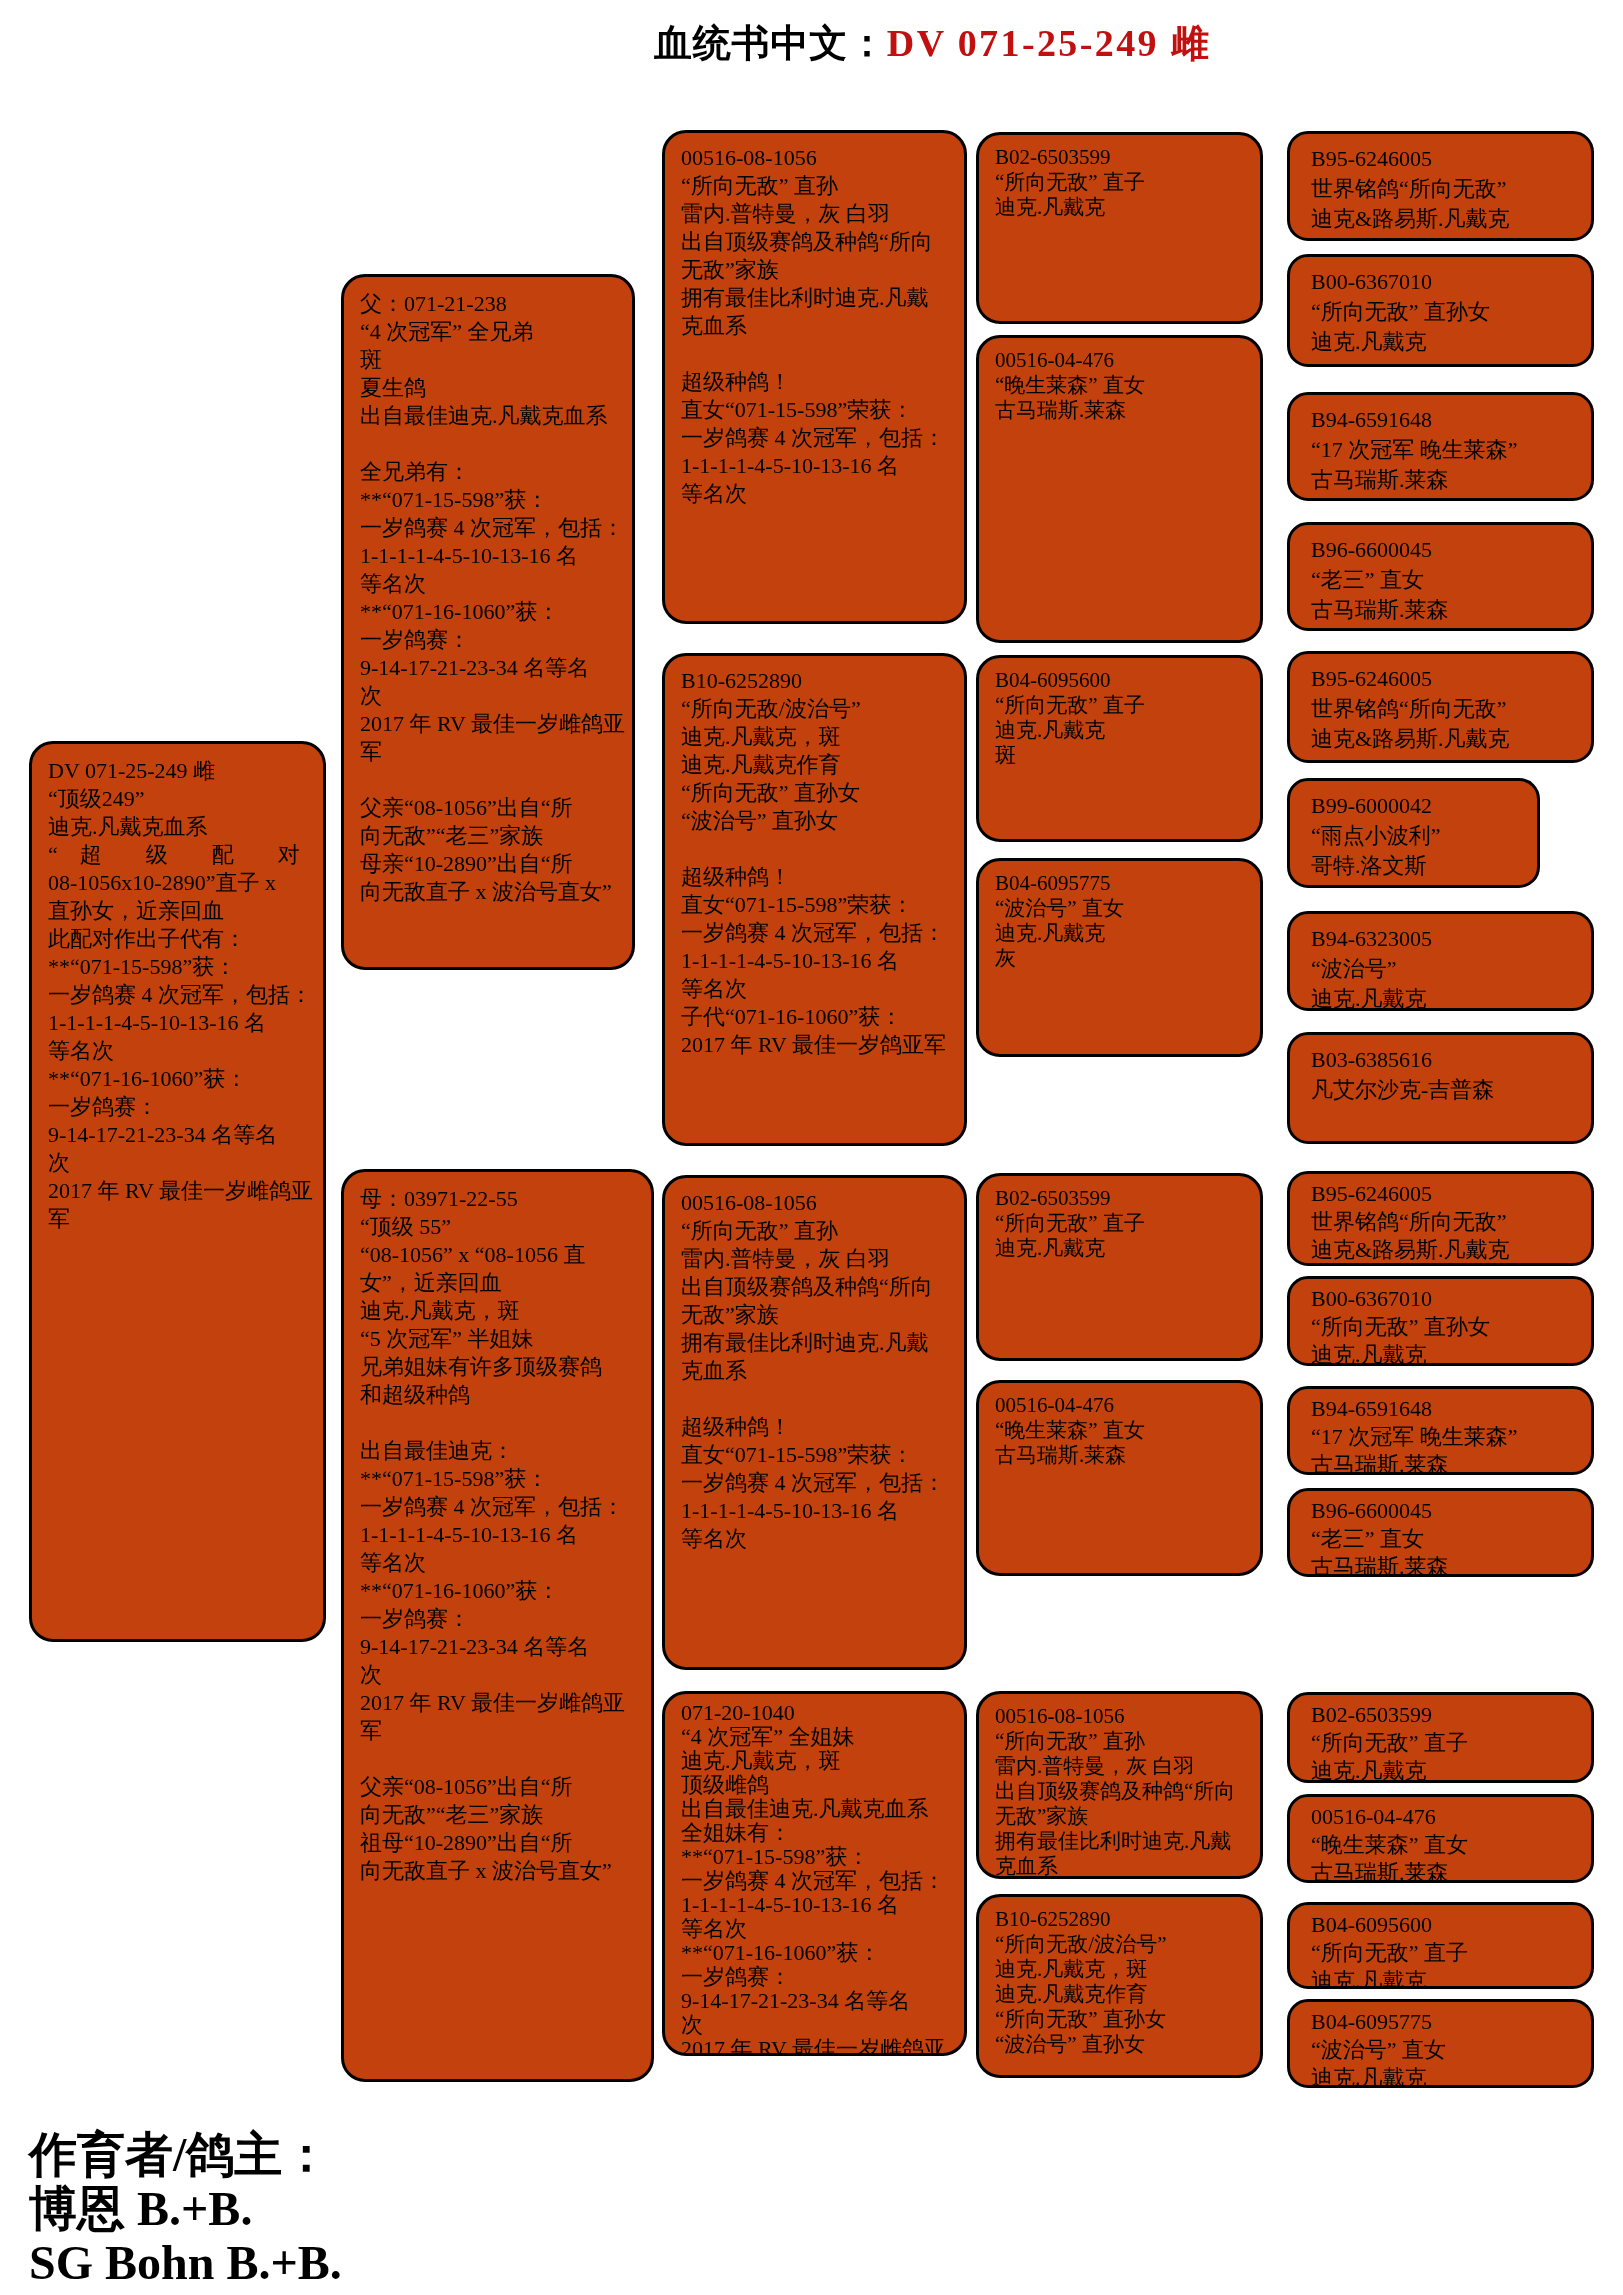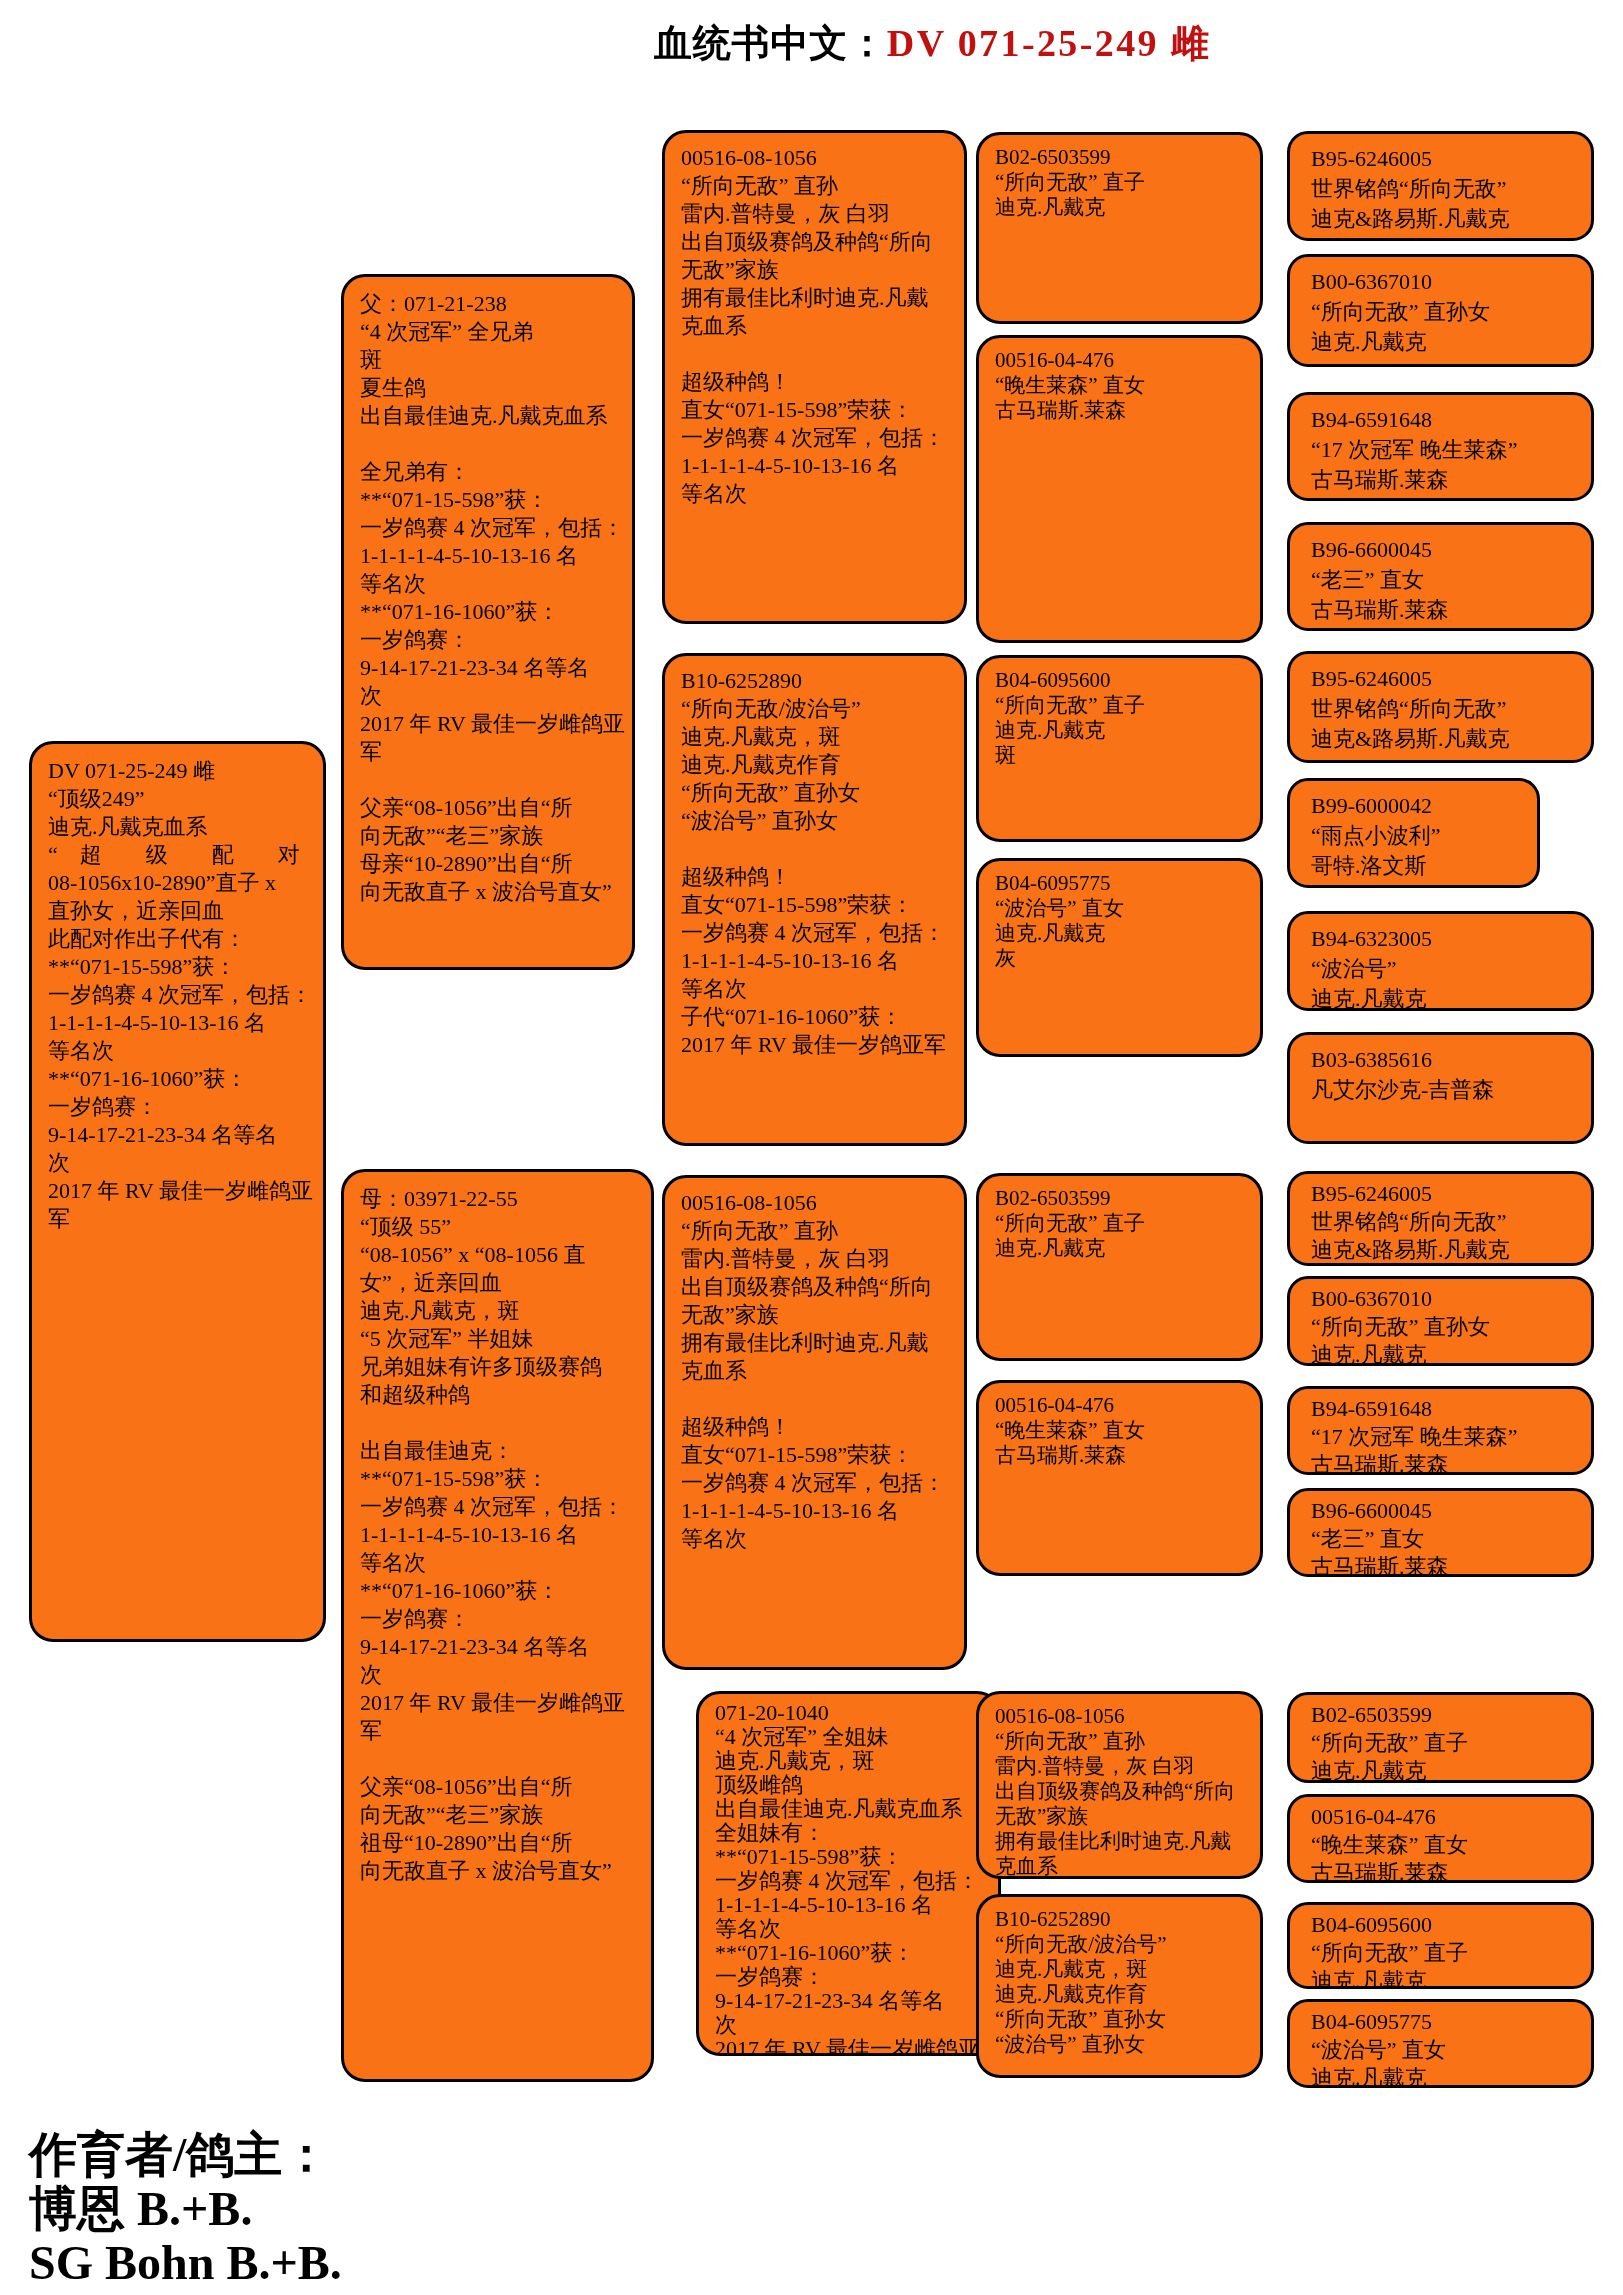--- a/index.html
+++ b/index.html
@@ -12,30 +12,30 @@
   .page-title {
     position:absolute; left:654px; top:18px;
     font-size:38px; font-weight:bold; white-space:nowrap;
     letter-spacing:0.8px;
     text-align:right;
   }
   .page-title .red { color:#c01010; letter-spacing:2.4px; }
   .box {
     position:absolute; box-sizing:border-box;
     border:3.2px solid #000; border-radius:24px;
-    background:#f97316; overflow:hidden;
+    background:#c2410c; overflow:hidden;
     font-size:22px;
   }
   .ln { white-space:pre; }
   
   .c1 { padding:13px 9.7px 6.5px 16px; }
   .c1 .ln { line-height:28px; }
   .c3 { padding:11.4px 8px 6.5px 16px; }
   .c3 .ln { line-height:28px; }
-  .c3t { padding:6.5px 8px 4.9px 16px;margin-left:34px; }       
+  .c3t { padding:6.5px 8px 4.9px 16px; }       
   .c3t .ln { line-height:24px; }
   .c4 { padding:9.7px 8px 6.5px 16px; font-size:21px; }
   .c4 .ln { line-height:25px; }
   .c5a { padding:9.7px 8px 4.9px 21px; border-radius:21px; }
   .c5a .ln { line-height:30px; }
   .c5b { padding:5.7px 8px 3.2px 21px; border-radius:21px; }
   .c5b .ln { line-height:28px; }
   .breeder {
     position:absolute; left:29px; top:2128px;
     font-size:48px; font-weight:bold; line-height:54px;

